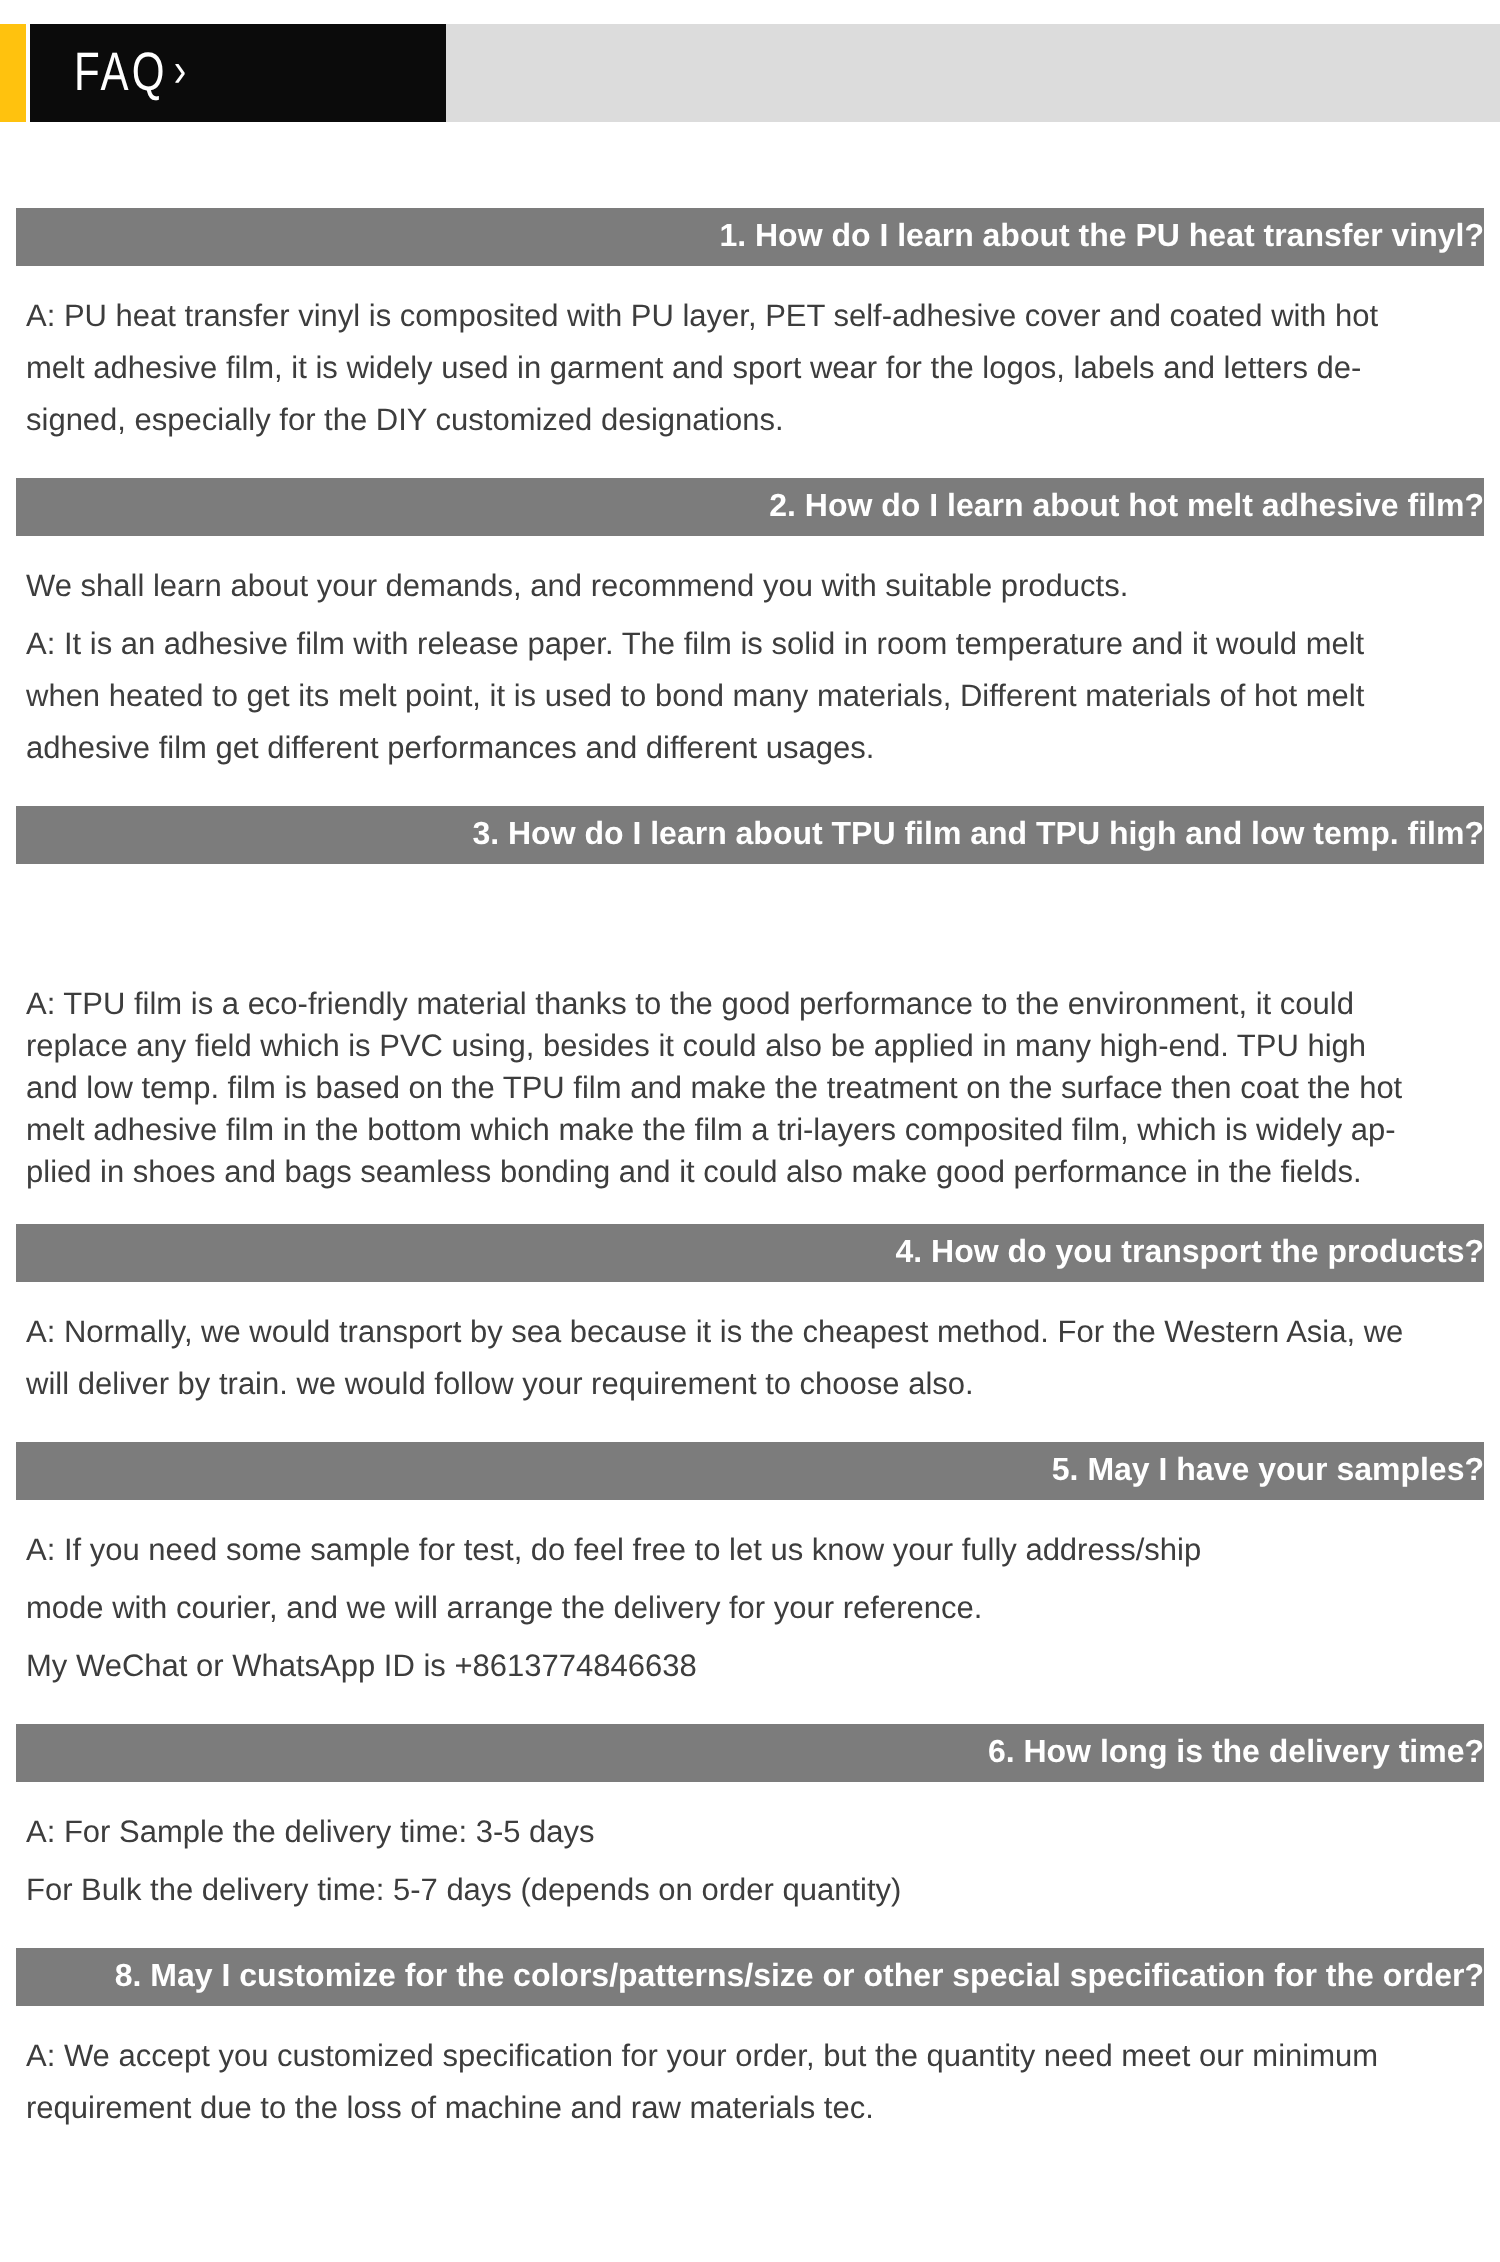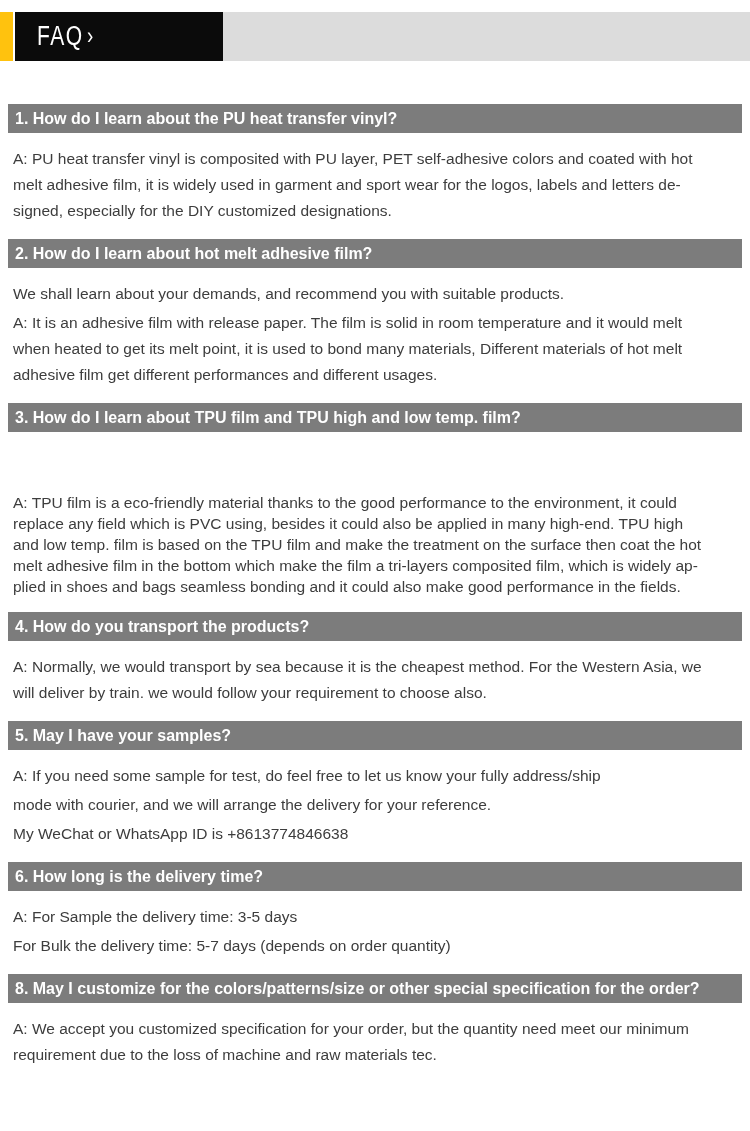--- a/index.html
+++ b/index.html
@@ -66,20 +66,21 @@
   .qbar {
     background: #7c7c7c;
     color: #ffffff;
     font-weight: bold;
     font-size: 16px;
     height: 29px;
     line-height: 29px;
     padding-left: 7px;
     overflow: hidden;
     white-space: nowrap;
+    text-align: right;
   }
   .answer {
     padding: 13px 0 12px 5px;
     color: #3d3d3d;
     font-size: 15.5px;
   }
   .answer p {
     margin: 0 0 3px 0;
     line-height: 26px;
     white-space: pre-line;
@@ -104,21 +105,21 @@
       </div>
     </div>
     <div class="header-fill"></div>
   </div>
 
   <div class="content">
 
     <section>
       <div class="qbar">1. How do I learn about the PU heat transfer vinyl?</div>
       <div class="answer">
-        <p>A: PU heat transfer vinyl is composited with PU layer, PET self-adhesive colors and coated with hot
+        <p>A: PU heat transfer vinyl is composited with PU layer, PET self-adhesive cover and coated with hot
 melt adhesive film, it is widely used in garment and sport wear for the logos, labels and letters de-
 signed, especially for the DIY customized designations.</p>
       </div>
     </section>
 
     <section>
       <div class="qbar">2. How do I learn about hot melt adhesive film?</div>
       <div class="answer">
         <p>We shall learn about your demands, and recommend you with suitable products.</p>
         <p>A: It is an adhesive film with release paper. The film is solid in room temperature and it would melt

